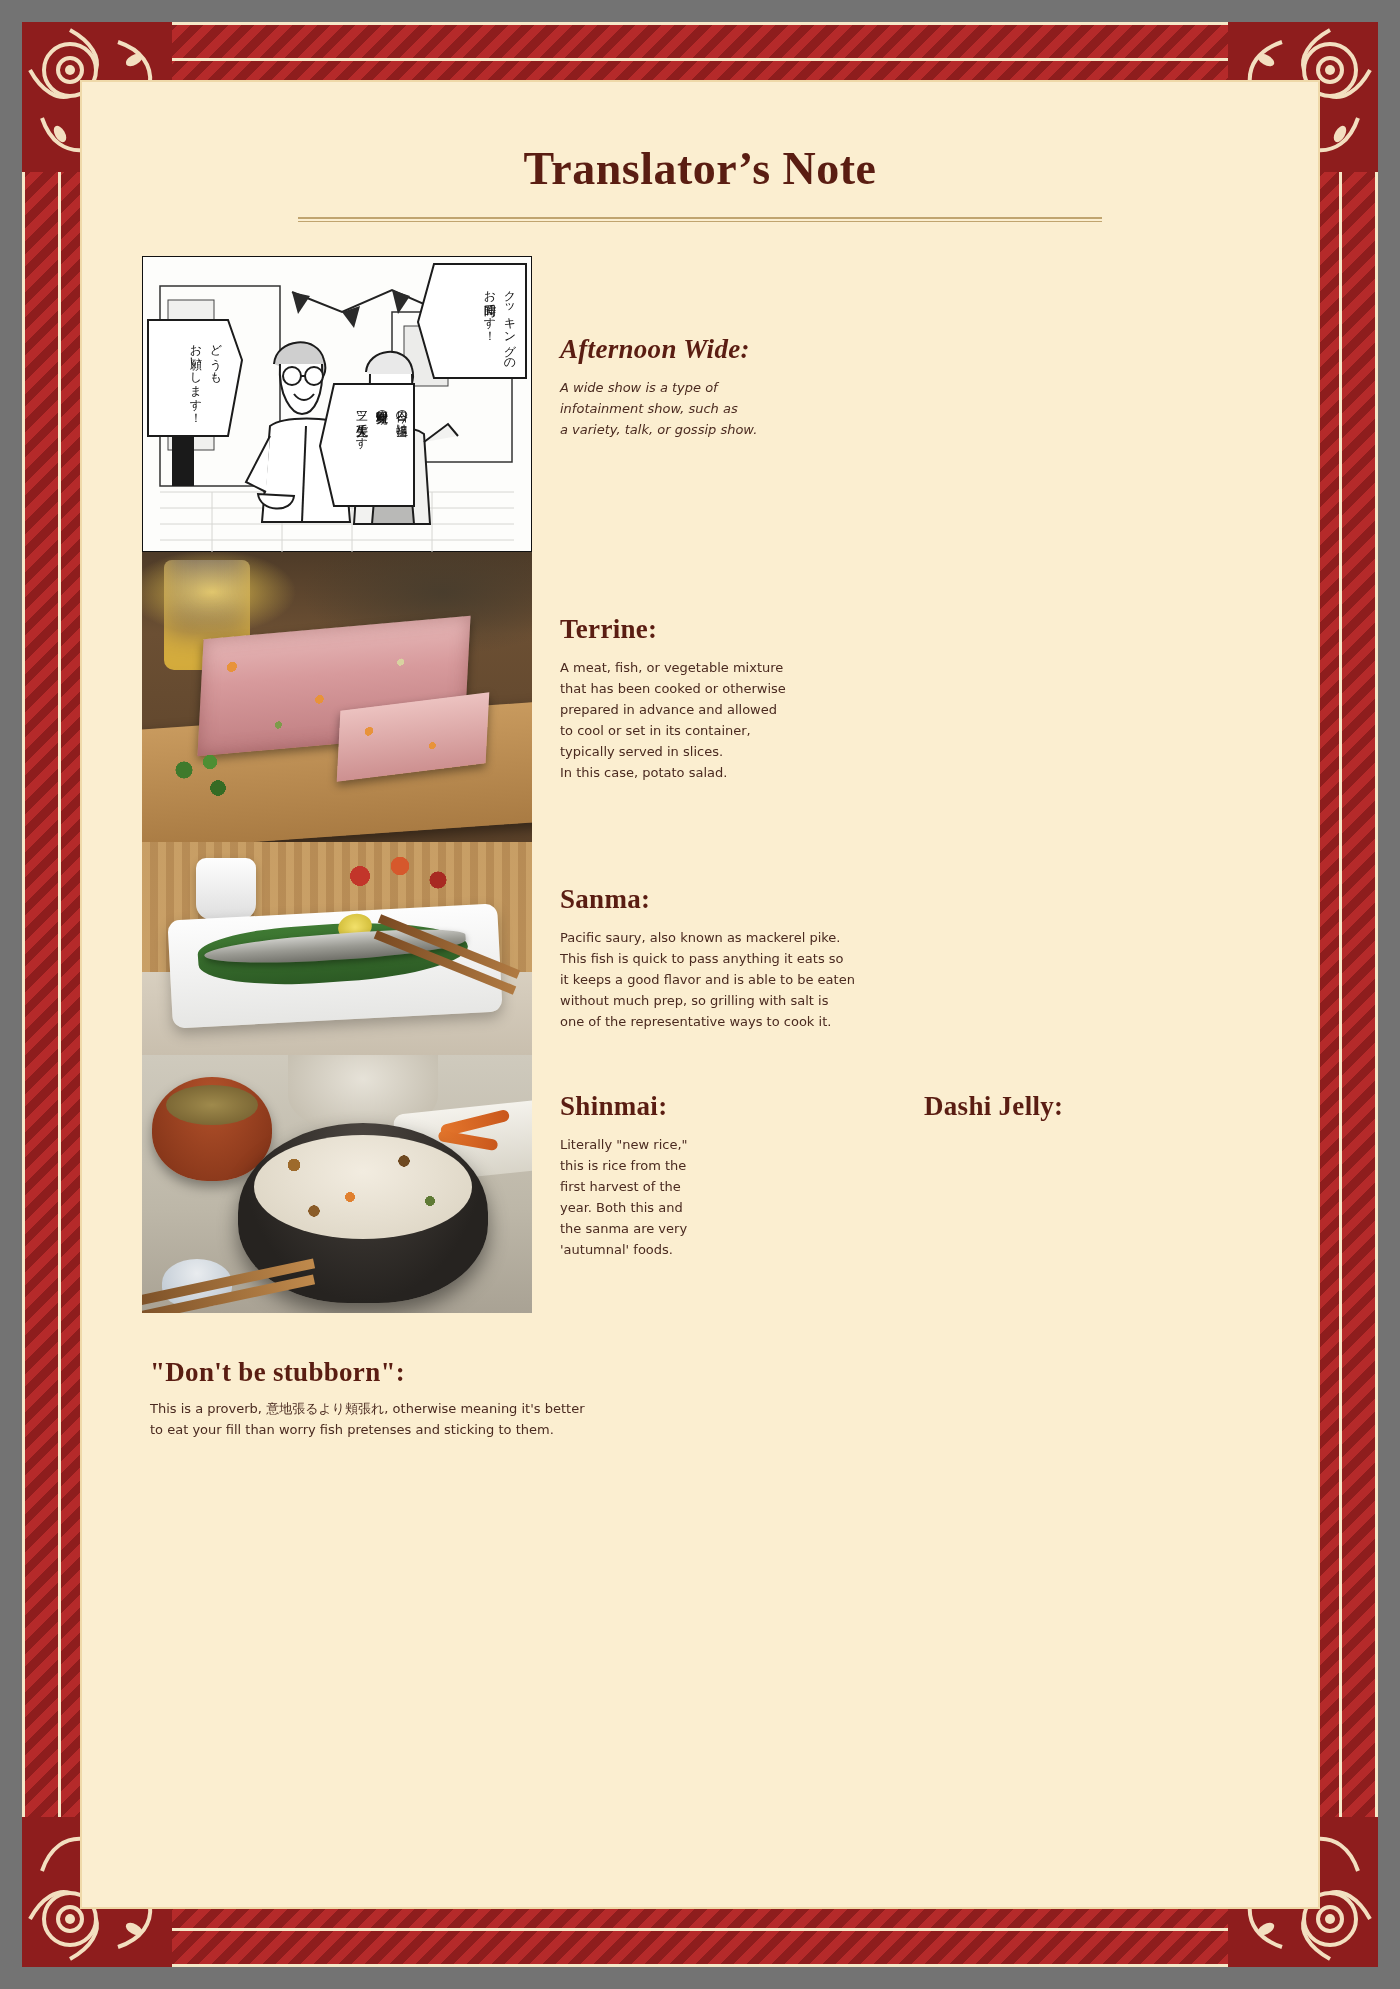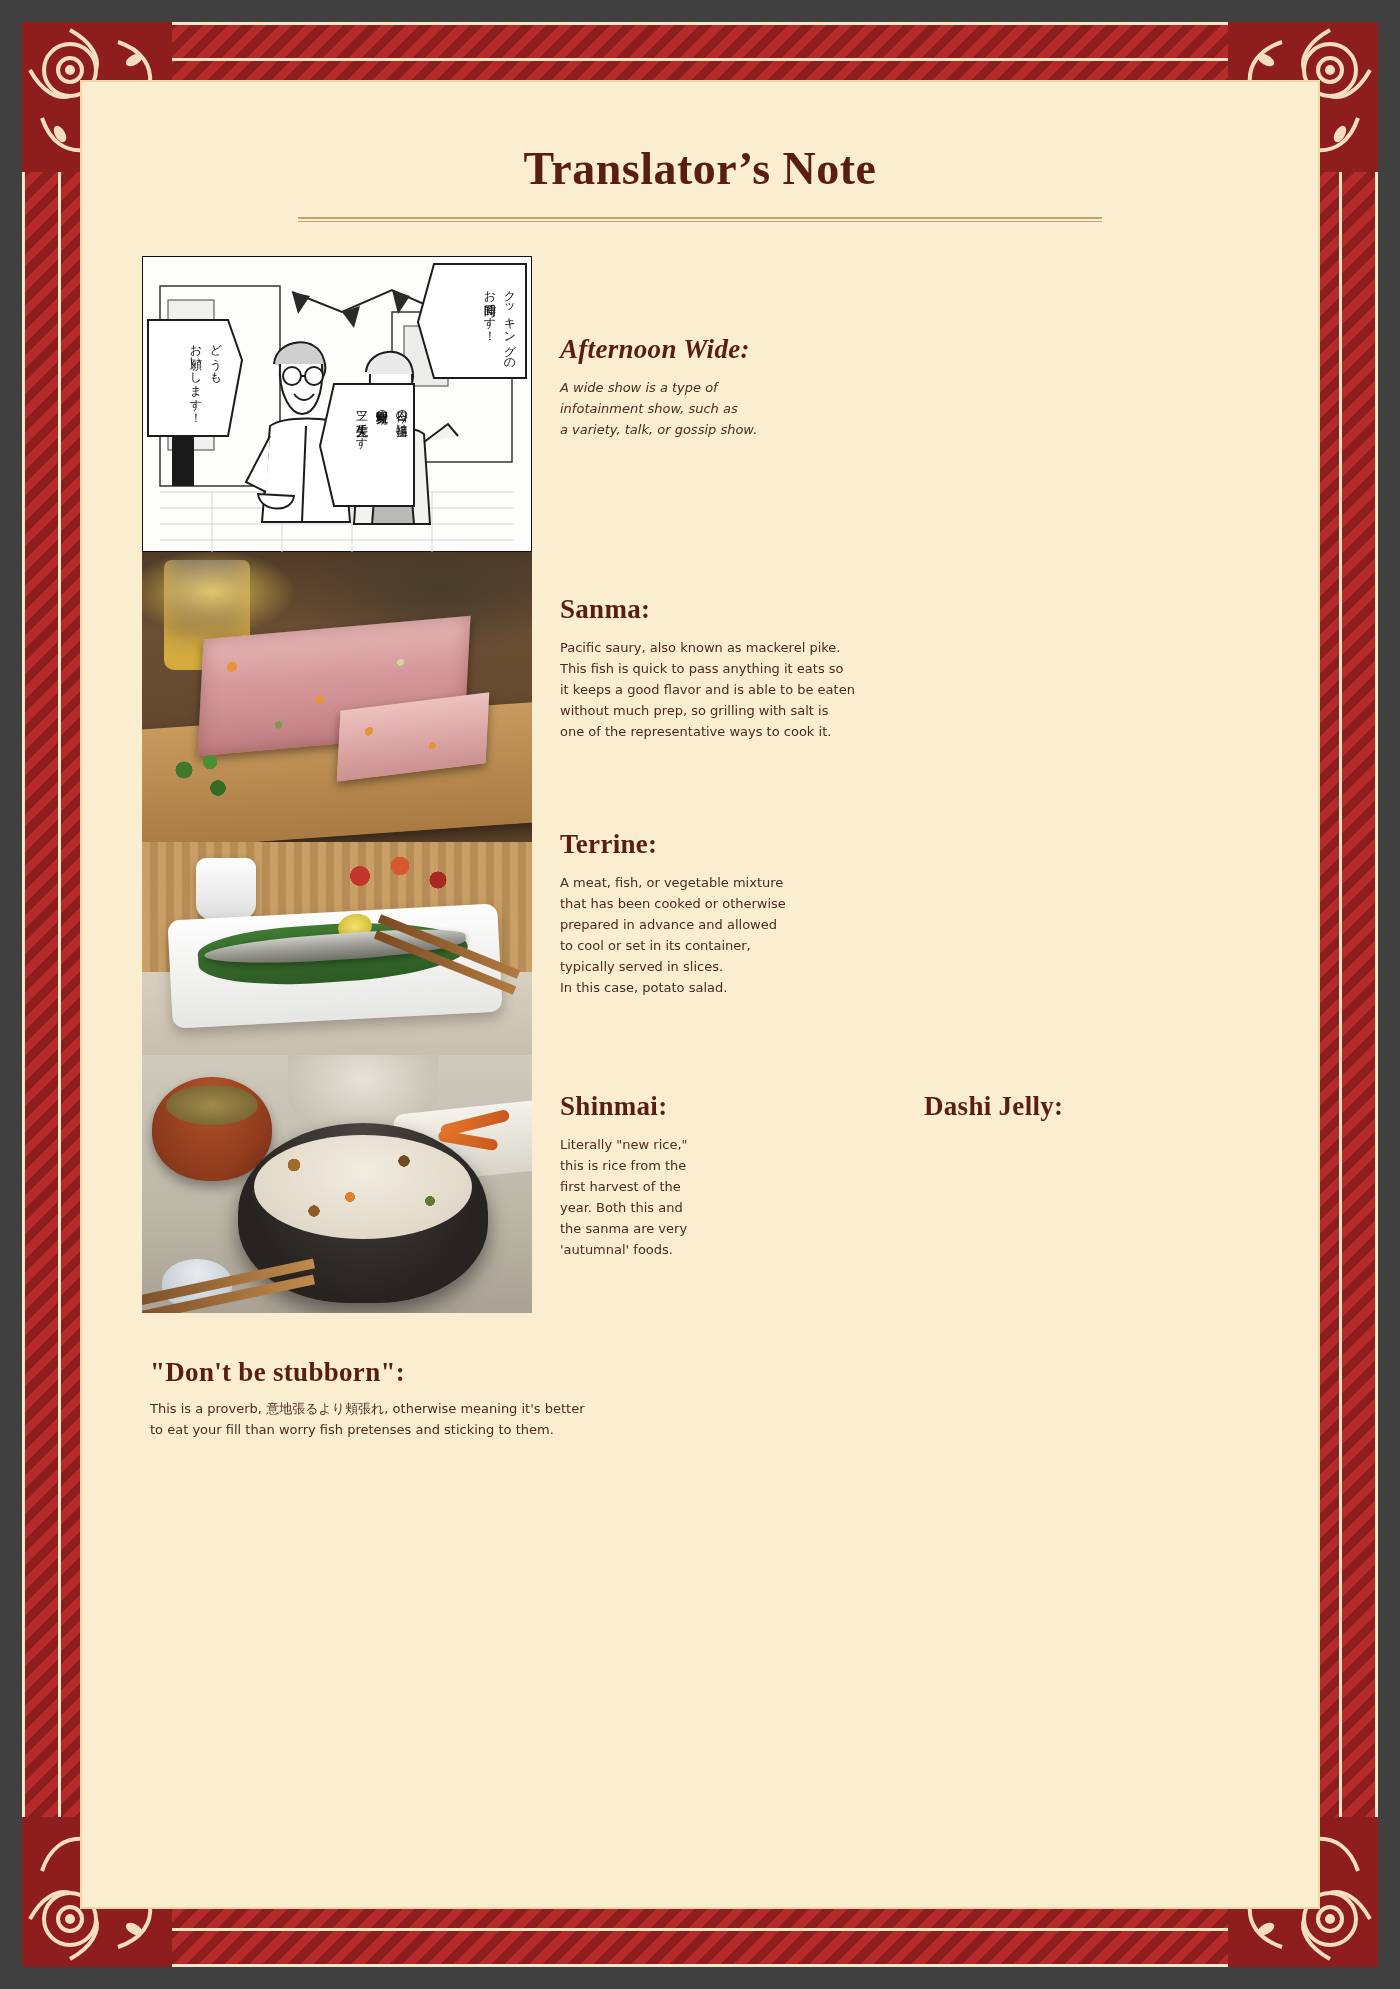--- a/index.html
+++ b/index.html
@@ -10,21 +10,21 @@
     font-family: "Liberation Sans", sans-serif;
     background: #c9b0b6;
     position: relative;
     overflow: hidden;
   }
 
   
   .page {
     position: absolute;
     inset: 0;
-    background: #404040;
+    background: #737373;
   }
   .frame-outer {
     position: absolute;
     left: 22px; top: 22px; right: 22px; bottom: 22px;
     background:
       repeating-linear-gradient(135deg,
         #b52a2a 0px, #b52a2a 9px,
         #8e1d1d 9px, #8e1d1d 18px);
     border: 3px solid #f6e8c8;
   }
@@ -537,37 +537,37 @@
 
         <div class="txtcol">
 
           <div class="row row1">
             <div class="term">Afternoon Wide:</div>
             <div class="body">A wide show is a type of
 infotainment show, such as
 a variety, talk, or gossip show.</div>
           </div>
 
-          <div class="row row3">
-            <div class="term">Sanma:</div>
-            <div class="body">Pacific saury, also known as mackerel pike.
-This fish is quick to pass anything it eats so
-it keeps a good flavor and is able to be eaten
-without much prep, so grilling with salt is
-one of the representative ways to cook it.</div>
-          </div>
-
           <div class="row row2">
             <div class="term">Terrine:</div>
             <div class="body">A meat, fish, or vegetable mixture
 that has been cooked or otherwise
 prepared in advance and allowed
 to cool or set in its container,
 typically served in slices.
 In this case, potato salad.</div>
+          </div>
+
+          <div class="row row3">
+            <div class="term">Sanma:</div>
+            <div class="body">Pacific saury, also known as mackerel pike.
+This fish is quick to pass anything it eats so
+it keeps a good flavor and is able to be eaten
+without much prep, so grilling with salt is
+one of the representative ways to cook it.</div>
           </div>
 
           <div class="row row4 two-col">
             <div>
               <div class="term">Shinmai:</div>
               <div class="body">Literally "new rice,"
 this is rice from the
 first harvest of the
 year. Both this and
 the sanma are very

